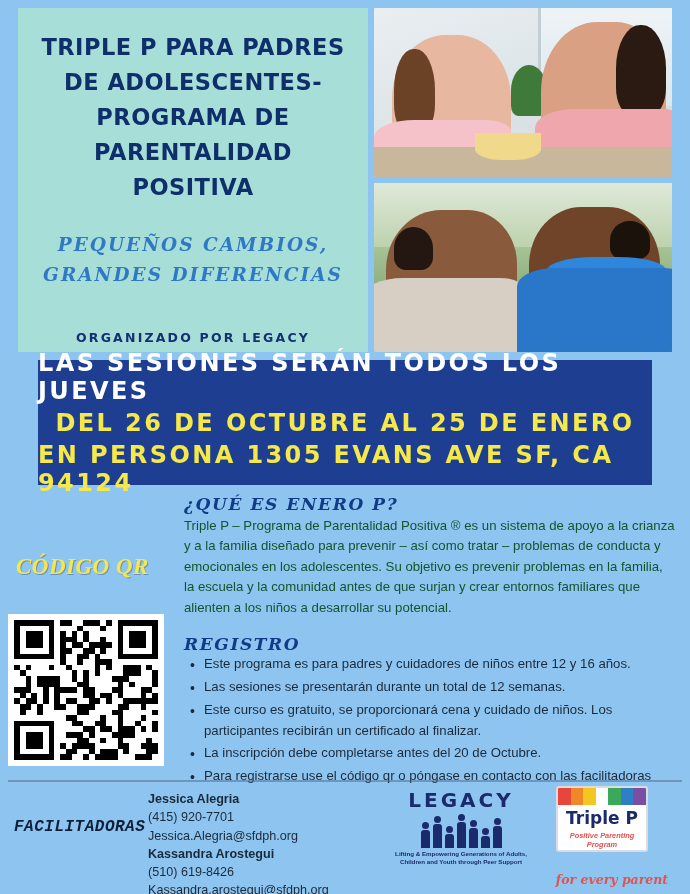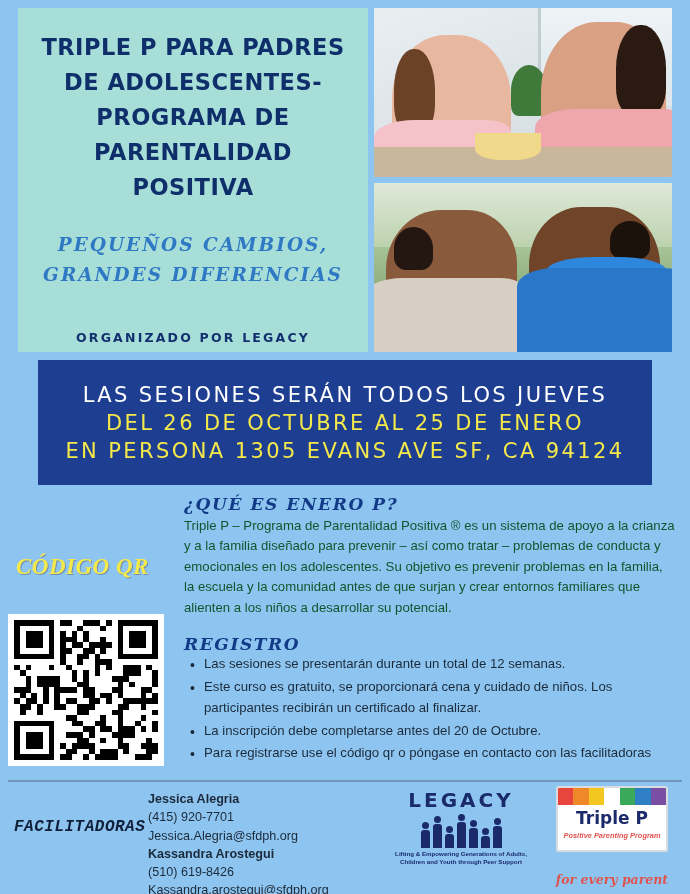--- a/index.html
+++ b/index.html
@@ -166,22 +166,22 @@
     background: #1e3f91;
     display: flex;
     flex-direction: column;
     align-items: center;
     justify-content: center;
     gap: 4px;
     padding: 6px 0;
   }
   .band-line {
     font-family: "DejaVu Sans", sans-serif;
-    font-weight: normal;
-    font-size: 21px;
+    font-weight: bold;
+    font-size: 24px;
     letter-spacing: 2.4px;
     color: #ffffff;
     text-transform: uppercase;
     text-align: left;
   }
   .band-line.accent { color: #f4e84a; }
 
   
   .h-que {
     position: absolute;
@@ -334,21 +334,21 @@
 
   
   .triplep-logo {
     position: absolute;
     left: 548px;
     top: 786px;
     width: 128px;
     height: 100px;
   }
   .tp-card {
-    width: 112px;
+    width: 92px;
     height: 66px;
     background: #ffffff;
     border: 2px solid #d9dde2;
     border-radius: 3px;
     margin-left: 8px;
     position: relative;
     overflow: hidden;
   }
   .tp-stripes {
     position: absolute; left: 0; top: 0; width: 100%; height: 17px;
@@ -428,20 +428,21 @@
     <div class="band-line">LAS SESIONES SERÁN TODOS LOS JUEVES</div>
     <div class="band-line accent">DEL 26 DE OCTUBRE AL 25 DE ENERO</div>
     <div class="band-line accent">EN PERSONA 1305 EVANS AVE SF, CA 94124</div>
   </div>
 
   <div class="h-que">¿QUÉ ES ENERO P?</div>
   <div class="para">Triple P – Programa de Parentalidad Positiva ® es un sistema de apoyo a la crianza y a la familia diseñado para prevenir – así como tratar – problemas de conducta y emocionales en los adolescentes. Su objetivo es prevenir problemas en la familia, la escuela y la comunidad antes de que surjan y crear entornos familiares que alienten a los niños a desarrollar su potencial.</div>
 
   <div class="h-reg">REGISTRO</div>
   <ul class="bullets">
+    <li>Este programa es para padres y cuidadores de niños entre 12 y 16 años.</li>
     <li>Las sesiones se presentarán durante un total de 12 semanas.</li>
     <li>Este curso es gratuito, se proporcionará cena y cuidado de niños. Los participantes recibirán un certificado al finalizar.</li>
     <li>La inscripción debe completarse antes del 20 de Octubre.</li>
     <li>Para registrarse use el código qr o póngase en contacto con las facilitadoras</li>
   </ul>
 
   <div class="qr-title">CÓDIGO QR</div>
   <div class="qr-box">
     <div class="qr-grid" id="qrgrid">
         <i class="on"></i>

